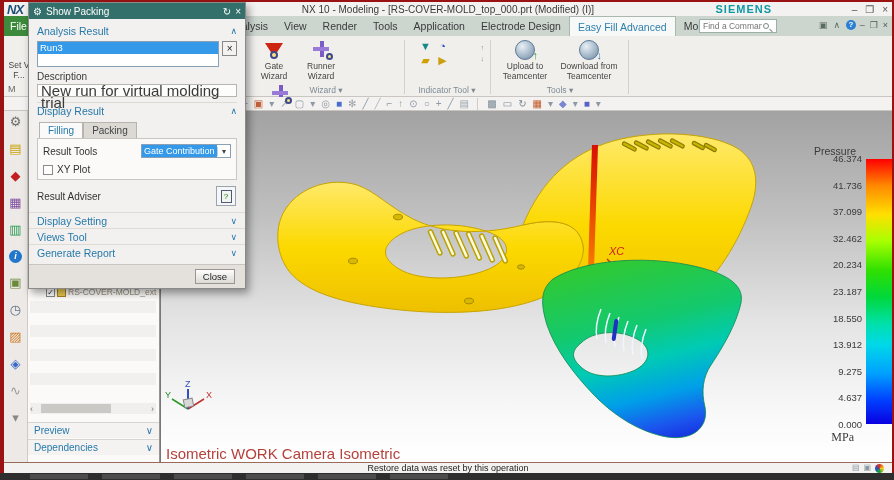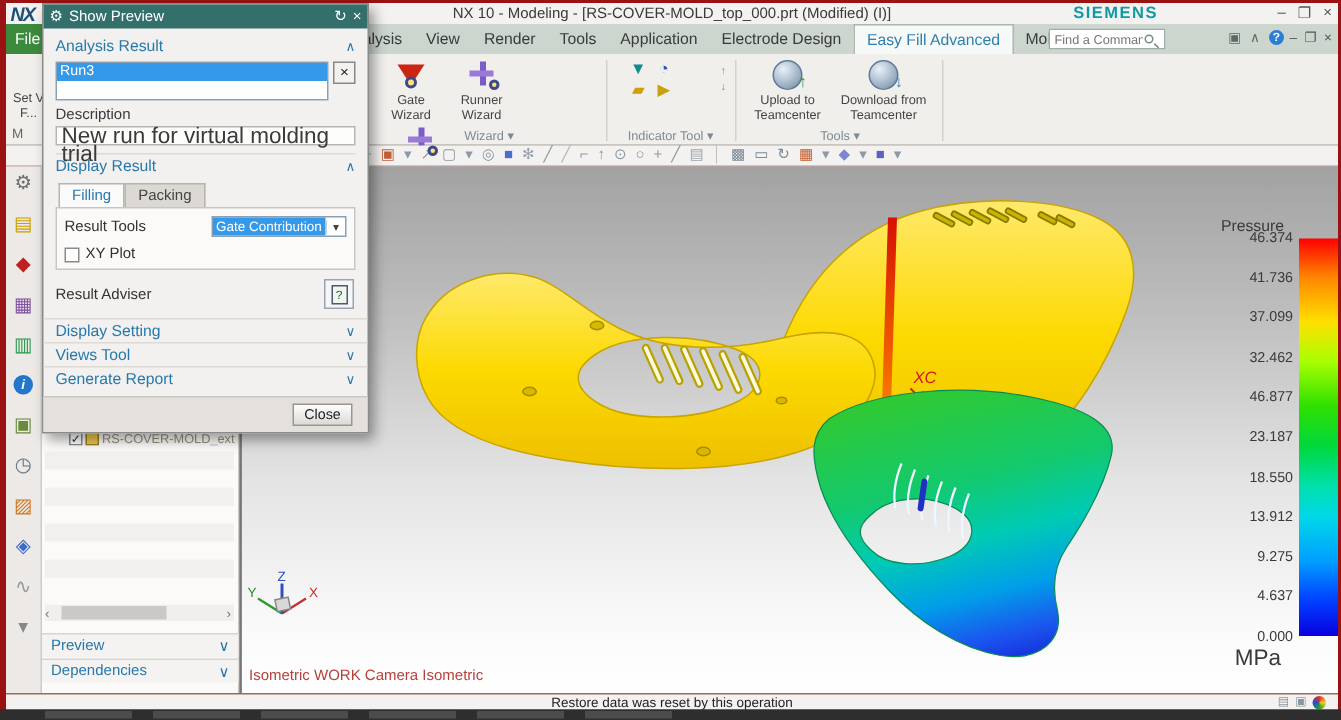--- a/index.html
+++ b/index.html
@@ -71,22 +71,22 @@
   .hthumb { height:9px; width:70px; background:#cbc9c6; margin-left:8px; }
   .hscroll .rt { margin-left:auto; margin-right:2px; }
   .navsec { position:absolute; left:0; right:0; height:16px; border-top:1px solid #d8d4cf; color:#2779ab; font-size:10px; display:flex; align-items:center; padding:0 6px; justify-content:space-between; background:#f4f3f1;}
 
   
   .viewport { position:absolute; left:160px; top:111px; width:732px; height:351px; background:linear-gradient(180deg,#a2a2a2 0%,#c0c0c0 30%,#e4e4e4 60%,#fafafa 88%,#ffffff 100%); border-left:1px solid #777; overflow:hidden; }
   .legend-title { position:absolute; top:34px; right:36px; font-size:10.5px; color:#3a3a3a; }
   .legend-bar { position:absolute; top:48px; right:0px; width:26px; height:265px; background:linear-gradient(180deg,#ff0000 0%,#ff8800 10%,#ffe000 21%,#a8ff00 31%,#30e000 42%,#00d83a 52%,#00e0a8 62%,#00d8e8 70%,#00a0ff 81%,#0040ff 91%,#0a00e0 100%); }
   .legend-ticks { position:absolute; top:42px; right:30px; height:277px; display:flex; flex-direction:column; justify-content:space-between; align-items:flex-end; }
   .legend-ticks div { font-size:9.5px; color:#3a3a3a; }
-  .legend-unit { position:absolute; top:319px; right:38px; font-size:15px; color:#3a3a3a; }
-  .camlabel { position:absolute; left:5px; top:334px; color:#b5413c; font-size:10px; }
+  .legend-unit { position:absolute; top:319px; right:38px; font-size:12px; color:#3a3a3a;font-family:Liberation Serif, serif; }
+  .camlabel { position:absolute; left:5px; top:334px; color:#b5413c; font-size:15px; }
   svg text { font-family:"Liberation Sans",sans-serif; }
 
   
   .dialog { position:absolute; left:28px; top:2px; width:218px; height:287px; background:#f2f1ef; border:1px solid #8a8a8a; box-shadow:3px 4px 8px rgba(0,0,0,.38); z-index:50; }
   .dlg-title { height:16px; background:#33706c; color:#fff; display:flex; align-items:center; padding:0 4px; gap:4px; }
   .dlg-title .t { font-size:10px; flex:1; }
   .dlg-title .g { font-size:10px; }
   .dlg-title .b { font-size:10px; cursor:default; }
   .dlg-body { padding:4px 8px 0 8px; position:relative; }
   .sec { display:flex; justify-content:space-between; align-items:center; color:#2779ab; font-size:10.5px; height:16px; }
@@ -410,37 +410,37 @@
   </svg>
 
   
   <div class="legend-title">Pressure</div>
   <div class="legend-bar"></div>
   <div class="legend-ticks">
       <div>46.374</div>
       <div>41.736</div>
       <div>37.099</div>
       <div>32.462</div>
-      <div>46.877</div>
+      <div>20.234</div>
       <div>23.187</div>
       <div>18.550</div>
       <div>13.912</div>
       <div>9.275</div>
       <div>4.637</div>
       <div>0.000</div>
     </div>
   <div class="legend-unit">MPa</div>
 
   <div class="camlabel">Isometric WORK Camera Isometric</div>
 </div>
 
 <div class="dialog">
   <div class="dlg-title">
     <span class="g">⚙</span>
-    <span class="t">Show Preview</span>
+    <span class="t">Show Packing</span>
     <span class="b">↻</span>
     <span class="b">×</span>
   </div>
   <div class="dlg-body">
     <div class="sec">
       <span>Analysis Result</span>
       <span class="chev">∧</span>
     </div>
     <div class="listwrap">
       <div class="listbox">

